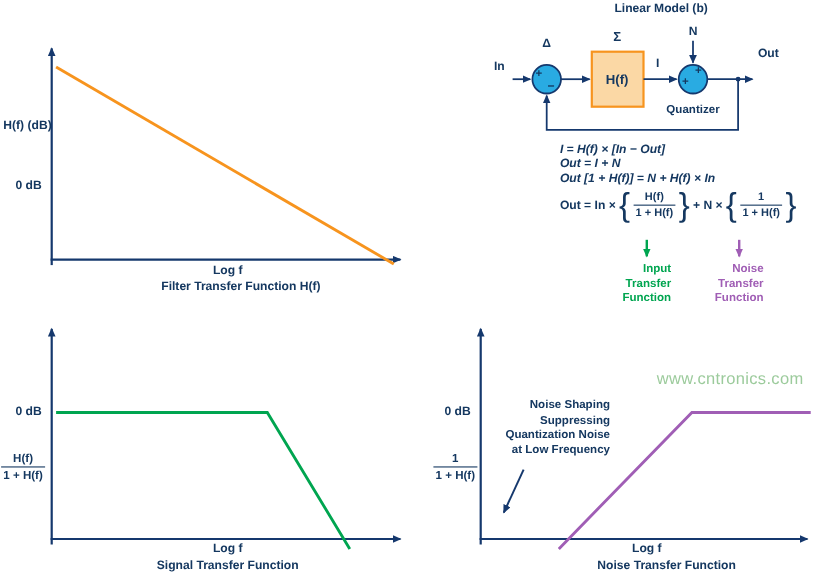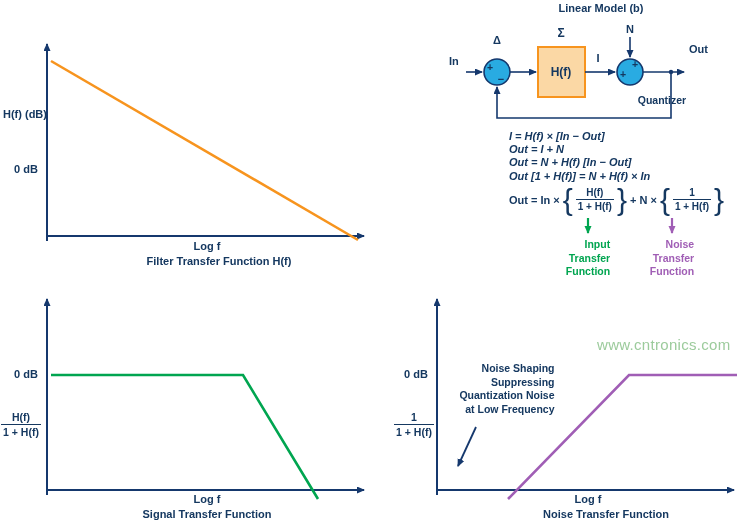--- a/index.html
+++ b/index.html
@@ -91,30 +91,29 @@
   <div class="lab ctx" style="left:207px; top:255px;padding-left:24px;">Filter Transfer Function H(f)</div>
 
   <div class="lab ctx" style="left:601px; top:2px;">Linear Model (b)</div>
   <div class="lab" style="left:449px; top:55px;">In</div>
   <div class="lab ctr" style="left:497px; top:40px;">Δ</div>
   <div class="lab ctr big" style="left:561px; top:33px;">Σ</div>
   <div class="lab ctr big" style="left:561px; top:72px;">H(f)</div>
   <div class="lab ctr" style="left:598px; top:58px;">I</div>
   <div class="lab ctr" style="left:630px; top:29px;">N</div>
   <div class="lab" style="left:689px; top:43px;">Out</div>
-  <div class="lab ctx sm" style="left:662px; top:94px;">Quantizer</div>
+  <div class="lab ctx sm" style="left:630px; top:94px;">Quantizer</div>
   <div class="lab ctr sm" style="left:490px; top:67px;">+</div>
   <div class="lab ctr" style="left:501px; top:79px;">−</div>
   <div class="lab ctr sm" style="left:623px; top:74px;">+</div>
   <div class="lab ctr sm" style="left:635px; top:64px;">+</div>
 
   <div class="eqs">
     <div class="eline">I = H(f) × [In − Out]</div>
     <div class="eline">Out = I + N</div>
-    <div class="eline">Out = N + H(f) [In − Out]</div>
     <div class="eline">Out [1 + H(f)] = N + H(f) × In</div>
     <div class="eq5">
       <span>Out = In ×</span>
       <span class="brace">{</span>
       <span class="frac">
         <span class="num">H(f)</span>
         <span class="den">1 + H(f)</span>
       </span>
       <span class="brace">}</span>
       <span>+ N ×</span>

